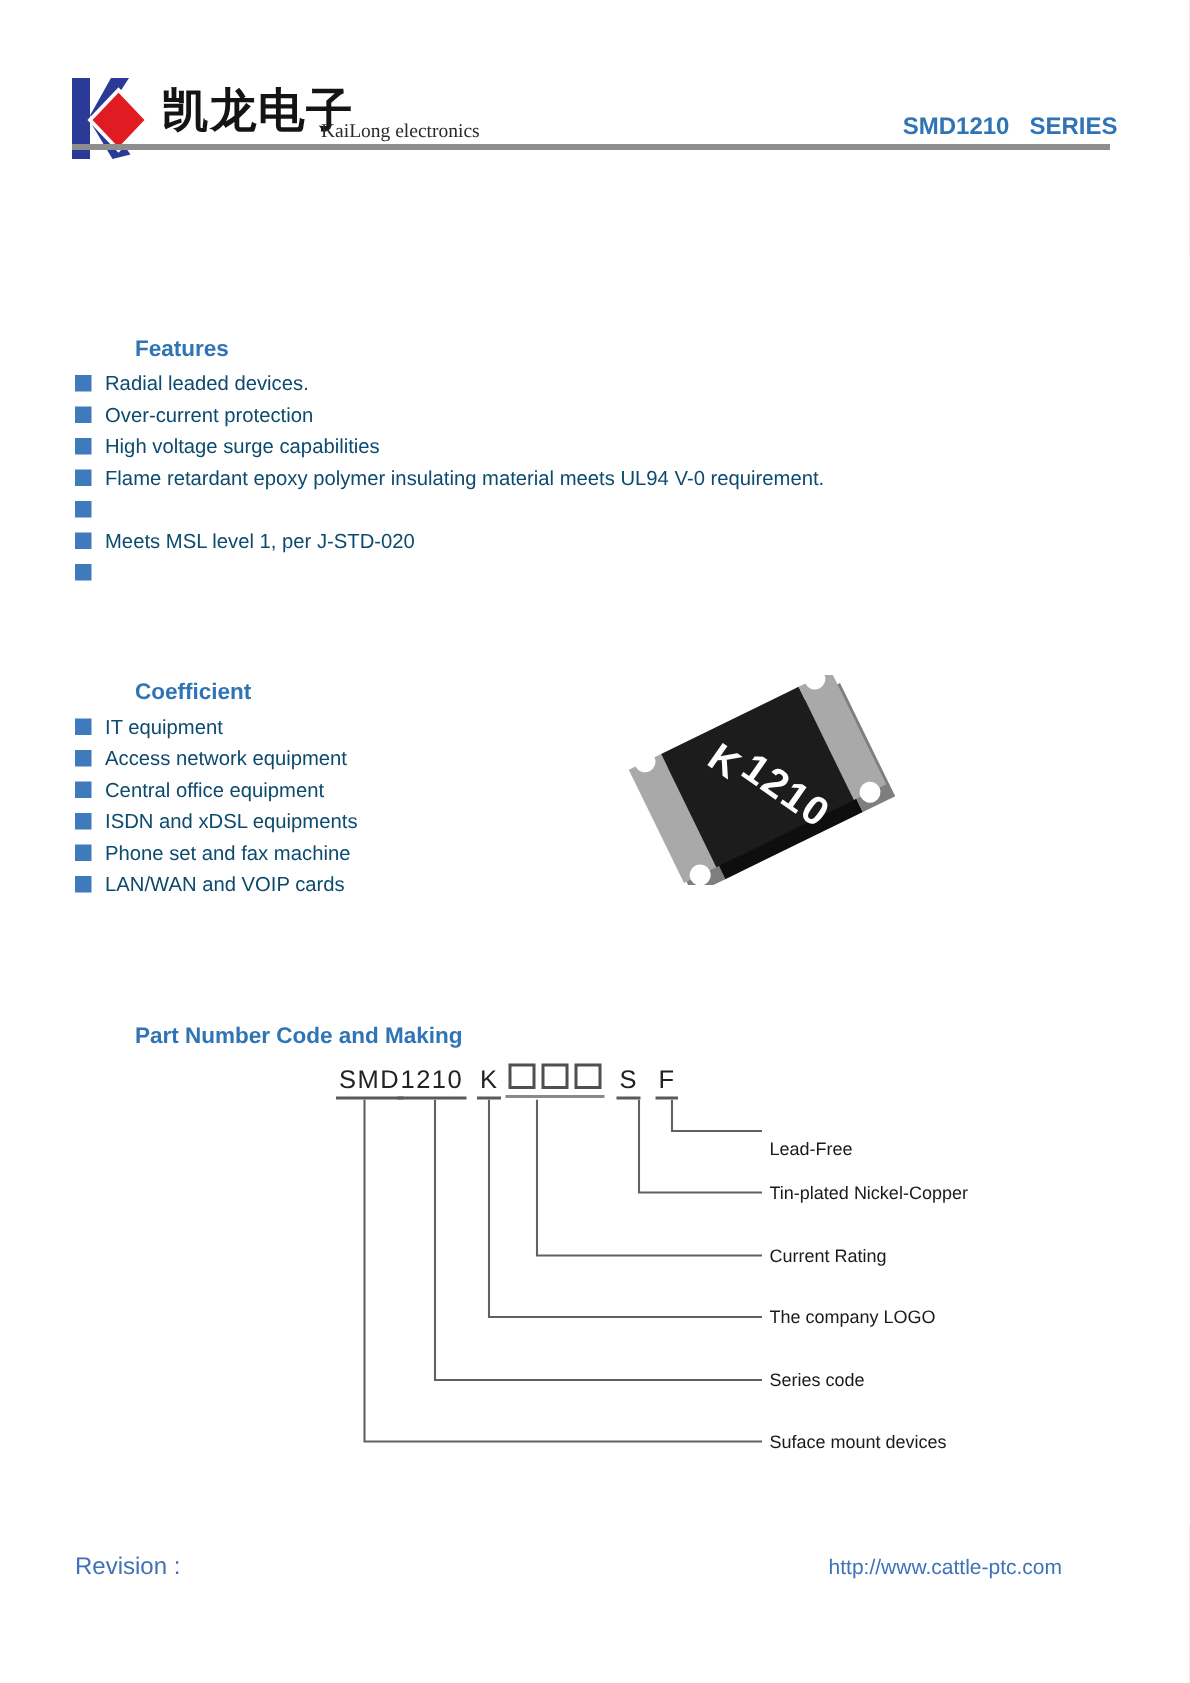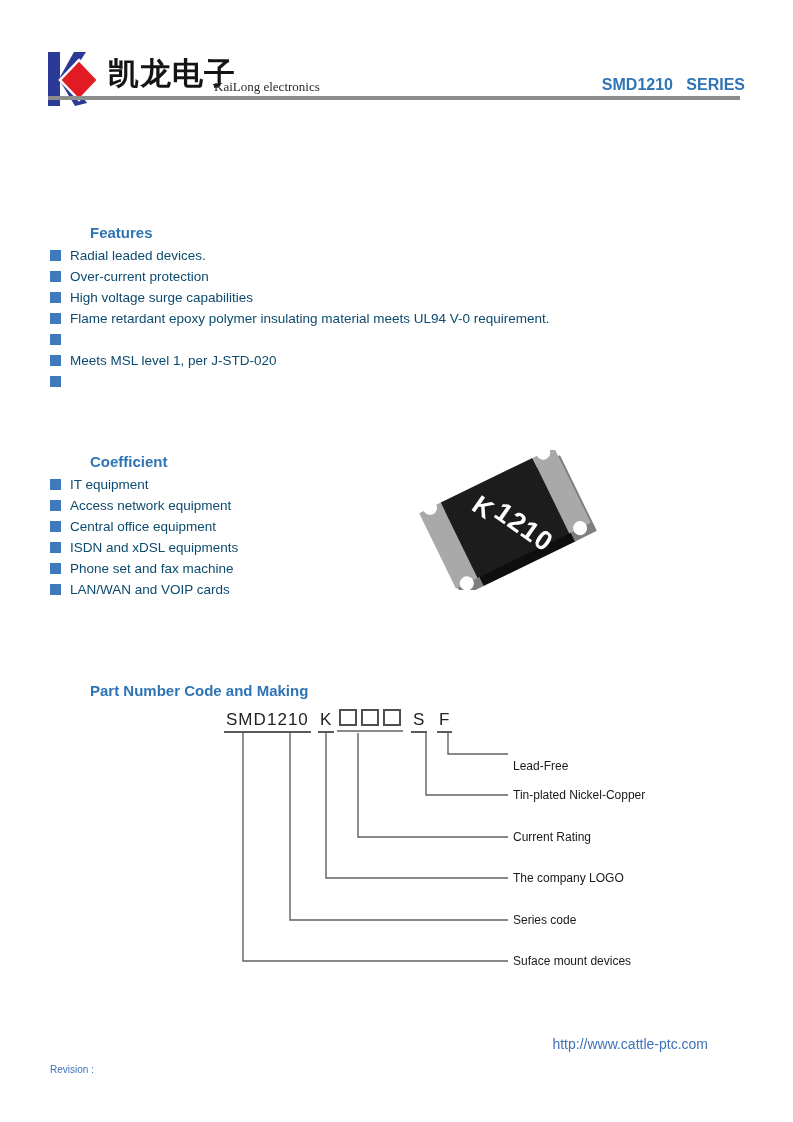--- a/index.html
+++ b/index.html
@@ -57,21 +57,21 @@
   #pn-lines{left:0;top:733px;pointer-events:none;}
   .pn-label{left:513px;font-size:12px;color:#1a1a1a;line-height:16px;}
   #pn-label-0{top:746px;margin-top:12px;}
   #pn-label-1{top:787px;}
   #pn-label-2{top:829px;}
   #pn-label-3{top:870px;}
   #pn-label-4{top:912px;}
   #pn-label-5{top:953px;}
 
   
-  #footer-revision{left:50px;top:1036px;font-size:10px;color:#3f72b8;margin-top:28px;}
+  #footer-revision{left:50px;top:1036px;font-size:16px;color:#3f72b8;}
   #footer-url{right:85px;top:1036px;font-size:14px;color:#3f72b8;text-decoration:none;}
 </style>
 </head>
 <body>
 
 <div id="page">
 
   <svg id="logo-mark" class="abs" width="62" height="58" viewBox="0 0 62 58">
     <polygon points="3,2 15,2 15,56 3,56" fill="#2b3a96"></polygon>
     <polygon points="15,27 29,2 41,2 21,33" fill="#2b3a96"></polygon>

